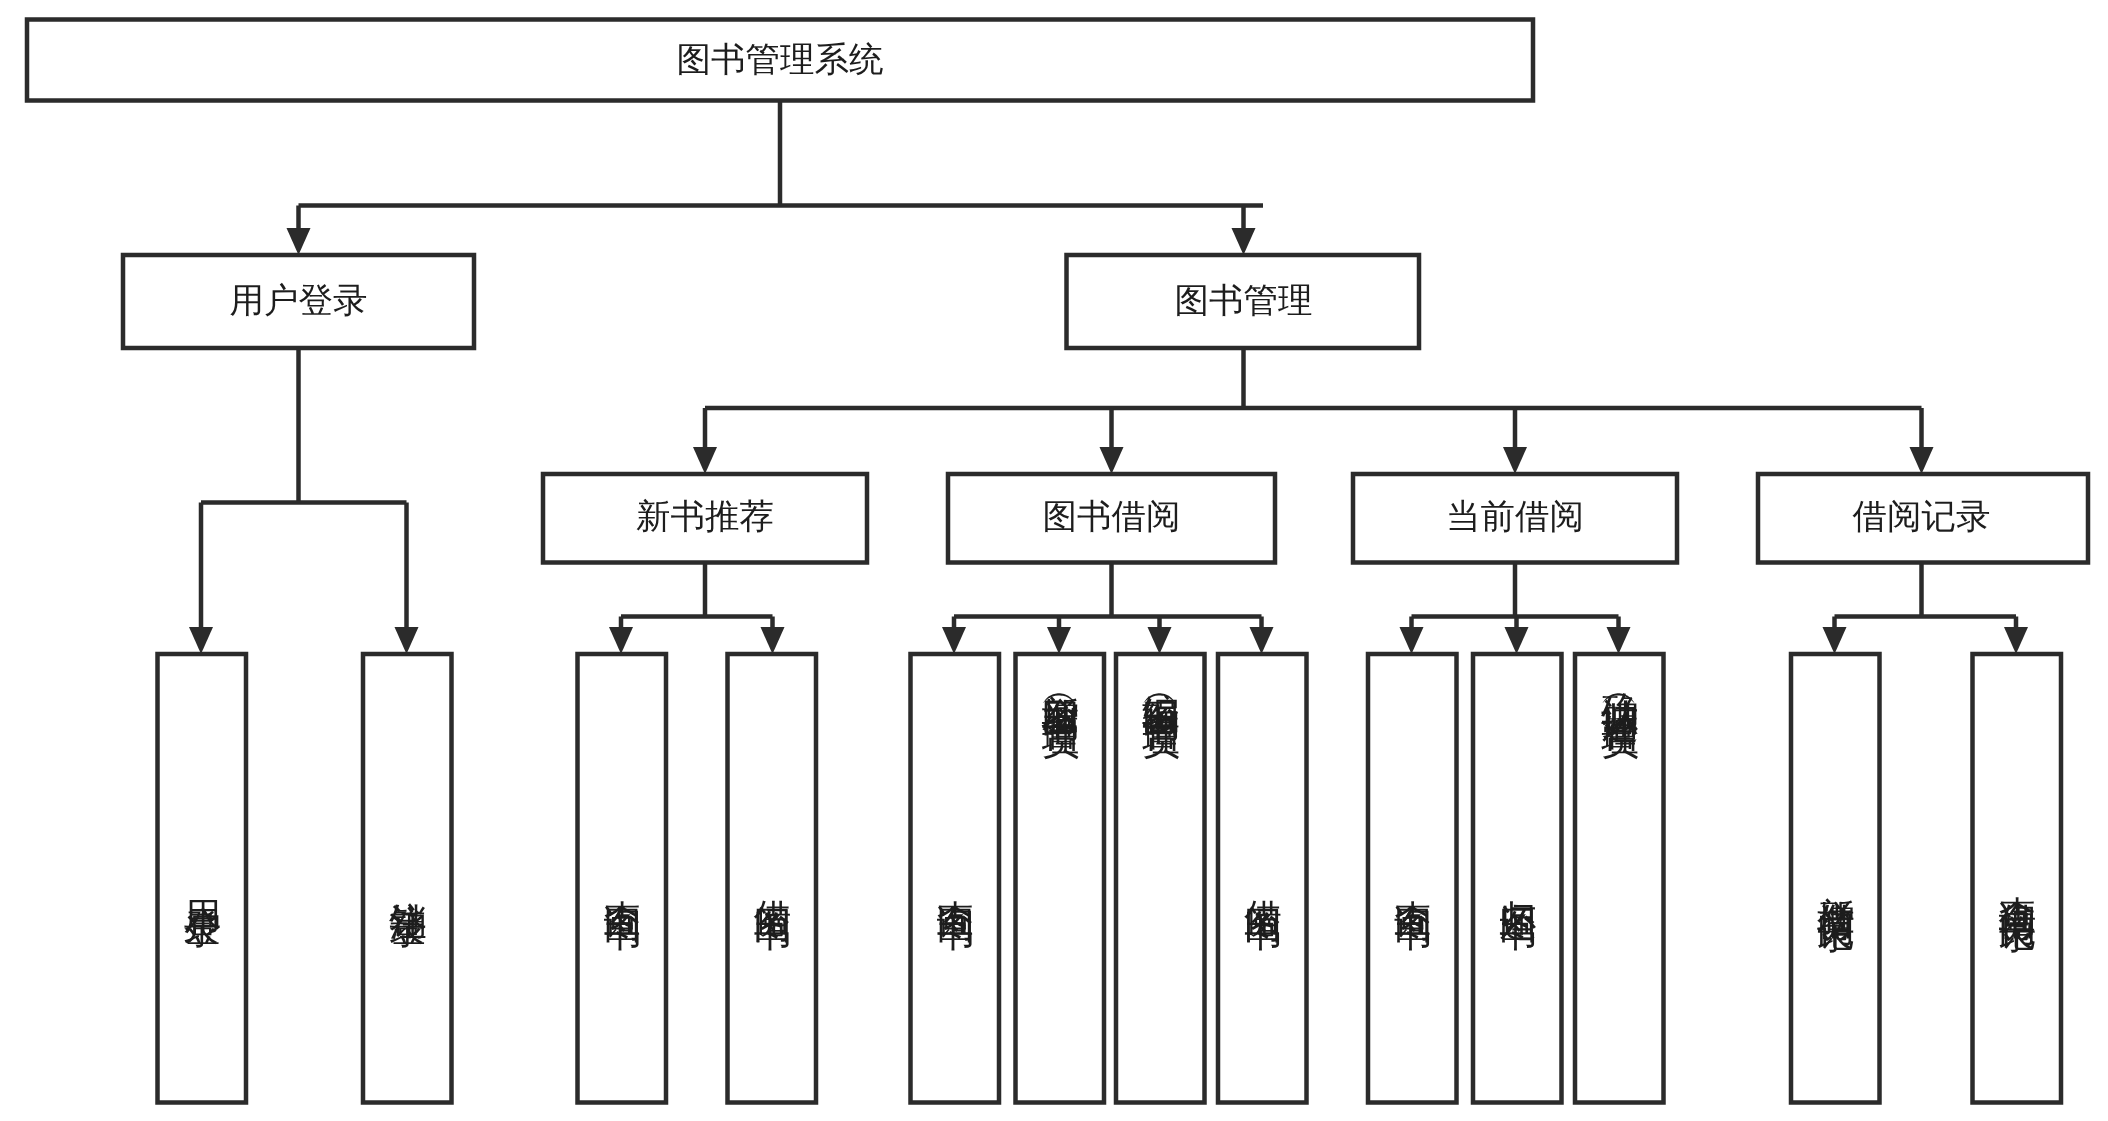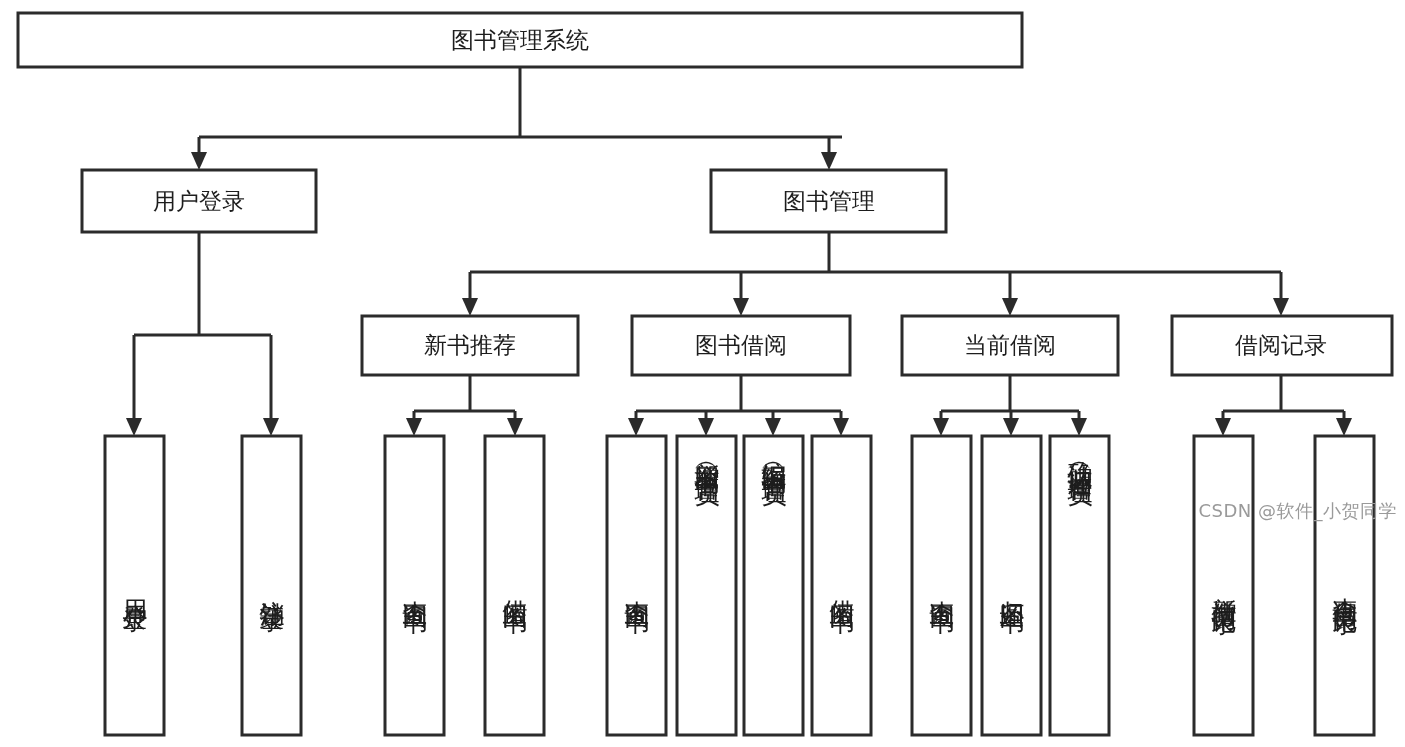--- a/index.html
+++ b/index.html
@@ -245,14 +245,13 @@
   <div class="vertical-label-wrap" style="left:1050px; top:436px; width:59px; height:299px; align-items:flex-start;">
     <span class="vertical-label" style="padding-top:6px;">确认归还（管理员）</span>
   </div>
   <div class="vertical-label-wrap" style="left:1194px; top:436px; width:59px; height:299px;">
     <span class="vertical-label">新增借阅记录</span>
   </div>
   <div class="vertical-label-wrap" style="left:1315px; top:436px; width:59px; height:299px;">
     <span class="vertical-label">查询借阅记录</span>
   </div>
 
-  <div id="watermark">CSDN @软件_小贺同学</div>
 </div>
 
 </body></html>

